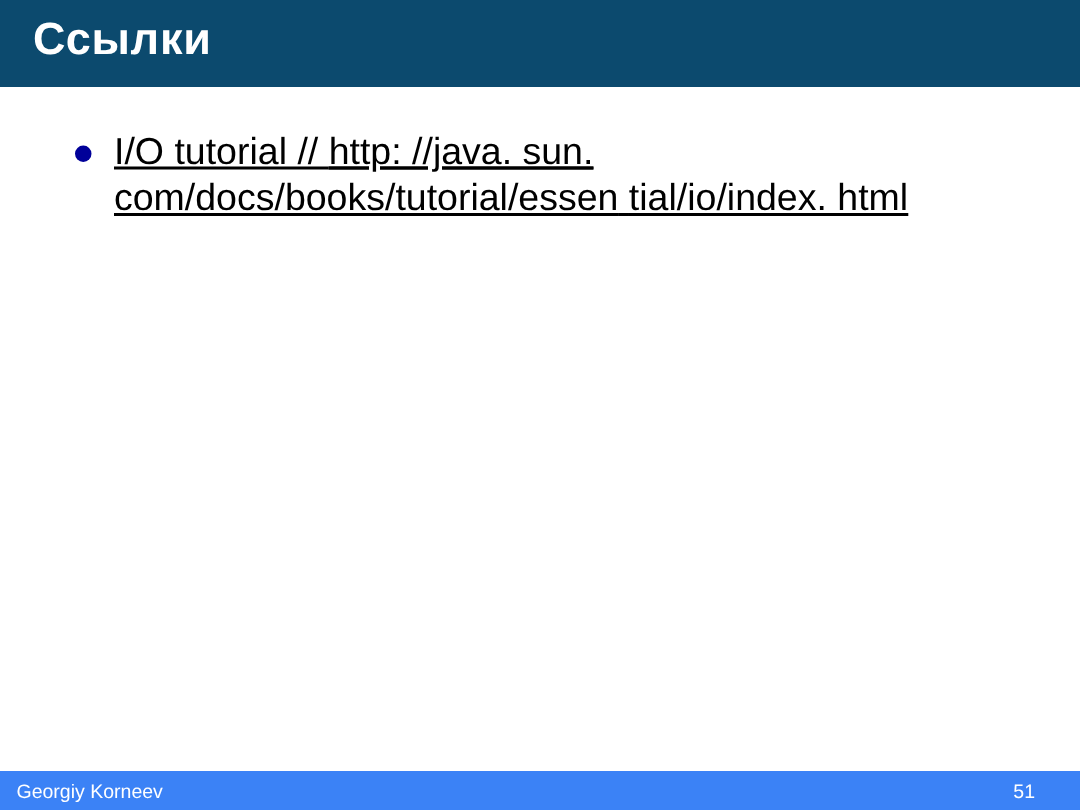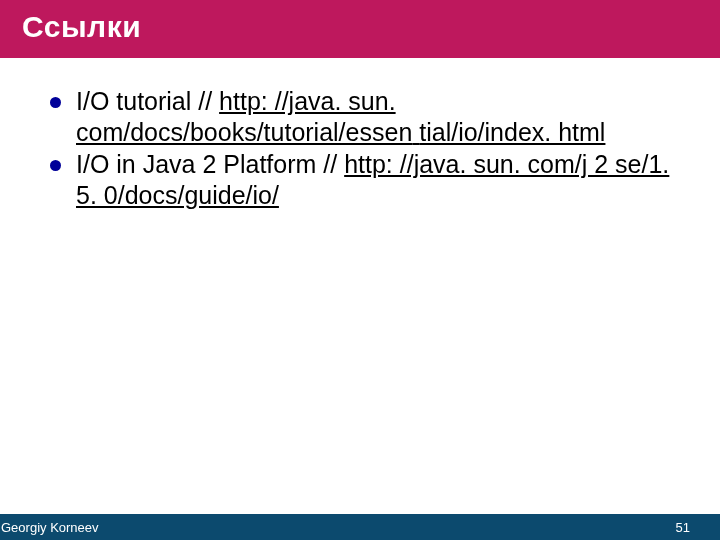--- a/index.html
+++ b/index.html
@@ -1,32 +1,32 @@
 <!DOCTYPE html>
 <html><head>
 <meta charset="utf-8">
 <style>
   * { margin: 0; padding: 0; box-sizing: border-box; }
   html, body { width: 720px; height: 540px; font-family: Arial, Helvetica, sans-serif; background: #fff; }
   .slide { width: 720px; height: 540px; display: flex; flex-direction: column; position: relative; }
-  .titlebar { background: #be185d; padding: 10px 22px 14px 22px; }
+  .titlebar { background: #0c4a6e; padding: 10px 22px 14px 22px; }
   .titlebar h1 { color: #fff; font-size: 30px; font-weight: bold; letter-spacing: 0.5px; }
-  .body { flex: 1; padding: 28px 38px 0 48px; }
+  .body { flex: 1; padding: 28px 38px 0 48px; text-decoration: underline; }
   ul.bullets { list-style: none; }
   ul.bullets li { position: relative; padding-left: 28px; font-size: 25px; line-height: 1.22; color: #000; margin-bottom: 2px; }
   ul.bullets li::before {
     content: ""; position: absolute; left: 2px; top: 0.42em;
     width: 11px; height: 11px; background: #000099; border-radius: 50%;
   }
   .link { color: #000; text-decoration: underline; }
   .footer {
     position: absolute; left: 0; right: 0; bottom: 0;
-    background: #0c4a6e; color: #fff;
+    background: #3b82f6; color: #fff;
     height: 26px; display: flex; align-items: center;
-    font-size: 13px; padding: 0 1px;
+    font-size: 13px; padding: 0 11px;
   }
   .footer .center { position: absolute; left: 0; right: 0; text-align: center; }
   .footer .right { position: absolute; right: 30px; }
   .footer .left { position: relative; z-index: 1; }
 </style>
 </head>
 <body>
 
 <div class="slide">
 
@@ -36,27 +36,20 @@
 
   <div class="body">
     <ul class="bullets">
       <li>
         <span>I/O tutorial // </span>
         <span class="link">
           <span>http: //java. sun. com/docs/books/tutorial/essen</span>
           <span>tial/io/index. html</span>
         </span>
       </li>
-      <li>
-        <span>I/O in Java 2 Platform // </span>
-        <span class="link">
-          <span>http: //java. sun. com/j 2 se/1. 5. 0/docs/guide/io/</span>
-          <span></span>
-        </span>
-      </li>
     </ul>
   </div>
 
   <div class="footer">
     <span class="left">Georgiy Korneev</span>
     <span class="right">51</span>
   </div>
 
 </div>
 

